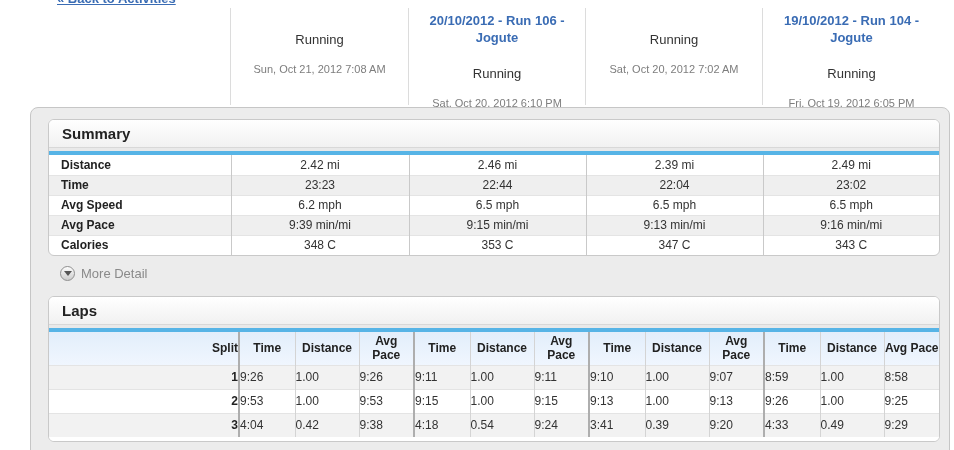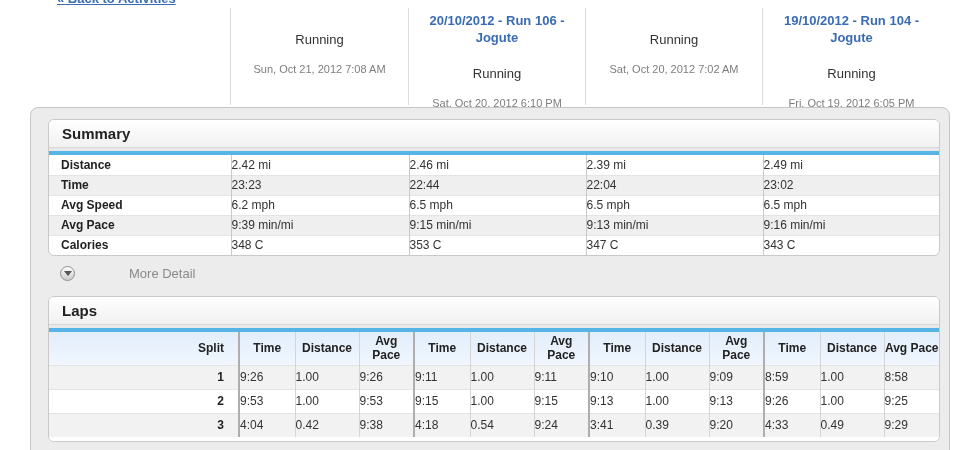--- a/index.html
+++ b/index.html
@@ -32,35 +32,35 @@
                     font-size:15px; font-weight:bold; color:#222; }
   .gapbar  { height:3px; background:#e9e9e9; }
   .bluebar { height:4px; background:#57b4e6; }
 
   
   table { border-collapse:collapse; table-layout:fixed; width:100%; font-size:12px; color:#333; }
   .summary-table tr { height:20px; }
   .summary-table tr:nth-child(even) { background:#efefef; }
   .summary-table tr + tr td { border-top:1px solid #e4e4e4; }
   .summary-table td.rowlabel { padding-left:12px; font-weight:bold; color:#222; }
-  .summary-table td.val { text-align:left; border-left:1px solid #c9c9c9; }
+  .summary-table td.val { text-align:center; border-left:1px solid #c9c9c9; }
 
   
   .more-detail { position:absolute; left:60px; top:266px; display:flex; align-items:center;
-                 color:#8a8a8a; font-size:13px; cursor:pointer;gap:48px; }
+                 color:#8a8a8a; font-size:13px; cursor:pointer; }
   .md-icon { width:15px; height:15px; border-radius:50%; border:1px solid #8f8f8f;
              background:linear-gradient(#fdfdfd,#cccccc); margin-right:6px;
              display:flex; align-items:center; justify-content:center; }
   .md-icon span { width:0; height:0; border-left:4px solid transparent;
                   border-right:4px solid transparent; border-top:5px solid #555; }
 
   
   .laps-table thead tr { height:33px; background:linear-gradient(#e2eefb,#f0f6fe); }
   .laps-table th { font-weight:bold; color:#222; text-align:center; line-height:14px; vertical-align:middle; }
-  .laps-table th.split, .laps-table td.split { text-align:right; padding-right:14px; }
+  .laps-table th.split, .laps-table td.split { text-align:right; }
   .laps-table td.split { font-weight:bold; color:#222; }
   .laps-table tbody tr { height:24px; }
   .laps-table tbody tr:nth-child(odd) { background:#f2f2f2; }
   .laps-table tbody td { text-align:left; border-top:1px solid #e4e4e4; }
   .laps-table .gstart { border-left:2px solid #aeaeae; }
   .laps-table .gsub   { border-left:1px solid #d4d4d4; }
   .box-footer { height:4px; background:#fff; }
 </style>
 </head>
 <body>
@@ -193,21 +193,21 @@
       <tr>
         <td class="split">1</td>
         <td class="gstart">9:26</td>
         <td class="gsub">1.00</td>
         <td class="gsub">9:26</td>
         <td class="gstart">9:11</td>
         <td class="gsub">1.00</td>
         <td class="gsub">9:11</td>
         <td class="gstart">9:10</td>
         <td class="gsub">1.00</td>
-        <td class="gsub">9:09</td>
+        <td class="gsub">9:07</td>
         <td class="gstart">8:59</td>
         <td class="gsub">1.00</td>
         <td class="gsub">8:58</td>
       </tr>
       <tr>
         <td class="split">2</td>
         <td class="gstart">9:53</td>
         <td class="gsub">1.00</td>
         <td class="gsub">9:53</td>
         <td class="gstart">9:15</td>

